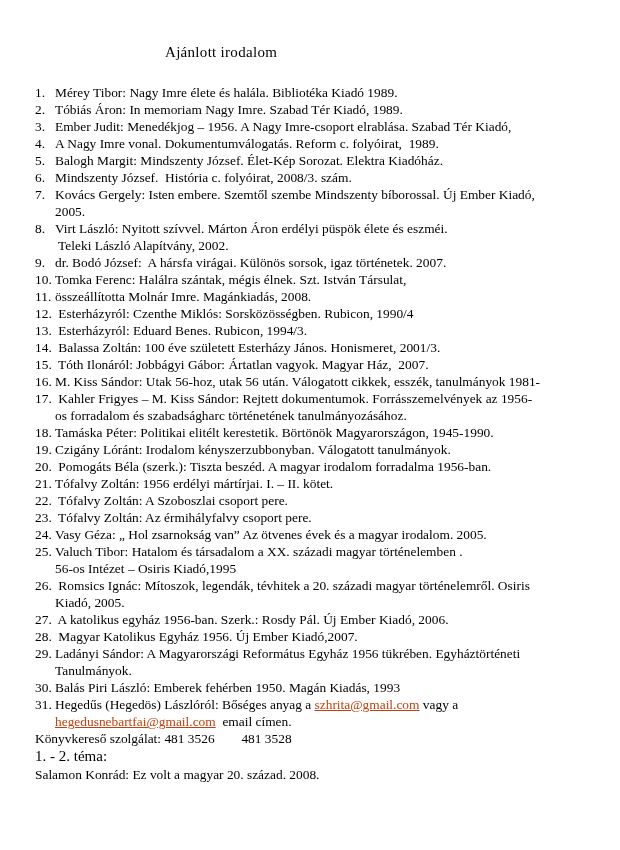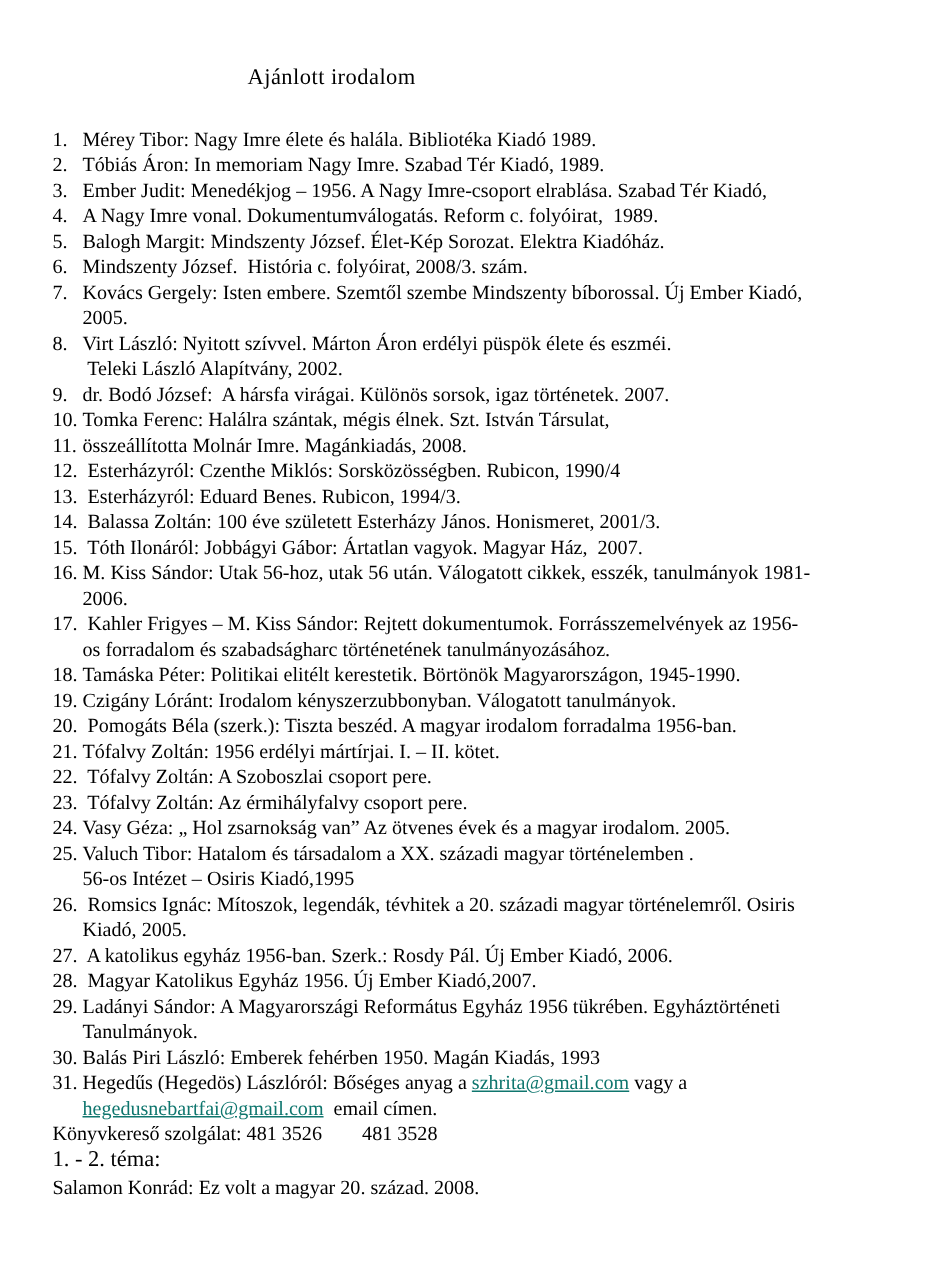--- a/index.html
+++ b/index.html
@@ -53,21 +53,21 @@
   }
   .plain-line {
     line-height: 17px;
     white-space: pre;
   }
   .theme-line {
     font-size: 15px;
     line-height: 19px;
   }
   a.email-link {
-    color: #0f766e;
+    color: #c2410c;
     text-decoration: underline;
     cursor: pointer;
   }
 </style>
 </head>
 <body>
 
 <div class="page">
 
   <h1 class="doc-title">Ajánlott irodalom</h1>
@@ -162,21 +162,20 @@
       <div class="bib-item">
         <span class="bib-num">15.</span>
         <div class="bib-lines">
           <div class="bib-line"> Tóth Ilonáról: Jobbágyi Gábor: Ártatlan vagyok. Magyar Ház,  2007.</div>
         </div>
       </div>
       <div class="bib-item">
         <span class="bib-num">16.</span>
         <div class="bib-lines">
           <div class="bib-line">M. Kiss Sándor: Utak 56-hoz, utak 56 után. Válogatott cikkek, esszék, tanulmányok 1981-</div>
-          <div class="bib-line">2006.</div>
         </div>
       </div>
       <div class="bib-item">
         <span class="bib-num">17.</span>
         <div class="bib-lines">
           <div class="bib-line"> Kahler Frigyes – M. Kiss Sándor: Rejtett dokumentumok. Forrásszemelvények az 1956-</div>
           <div class="bib-line">os forradalom és szabadságharc történetének tanulmányozásához.</div>
         </div>
       </div>
       <div class="bib-item">

